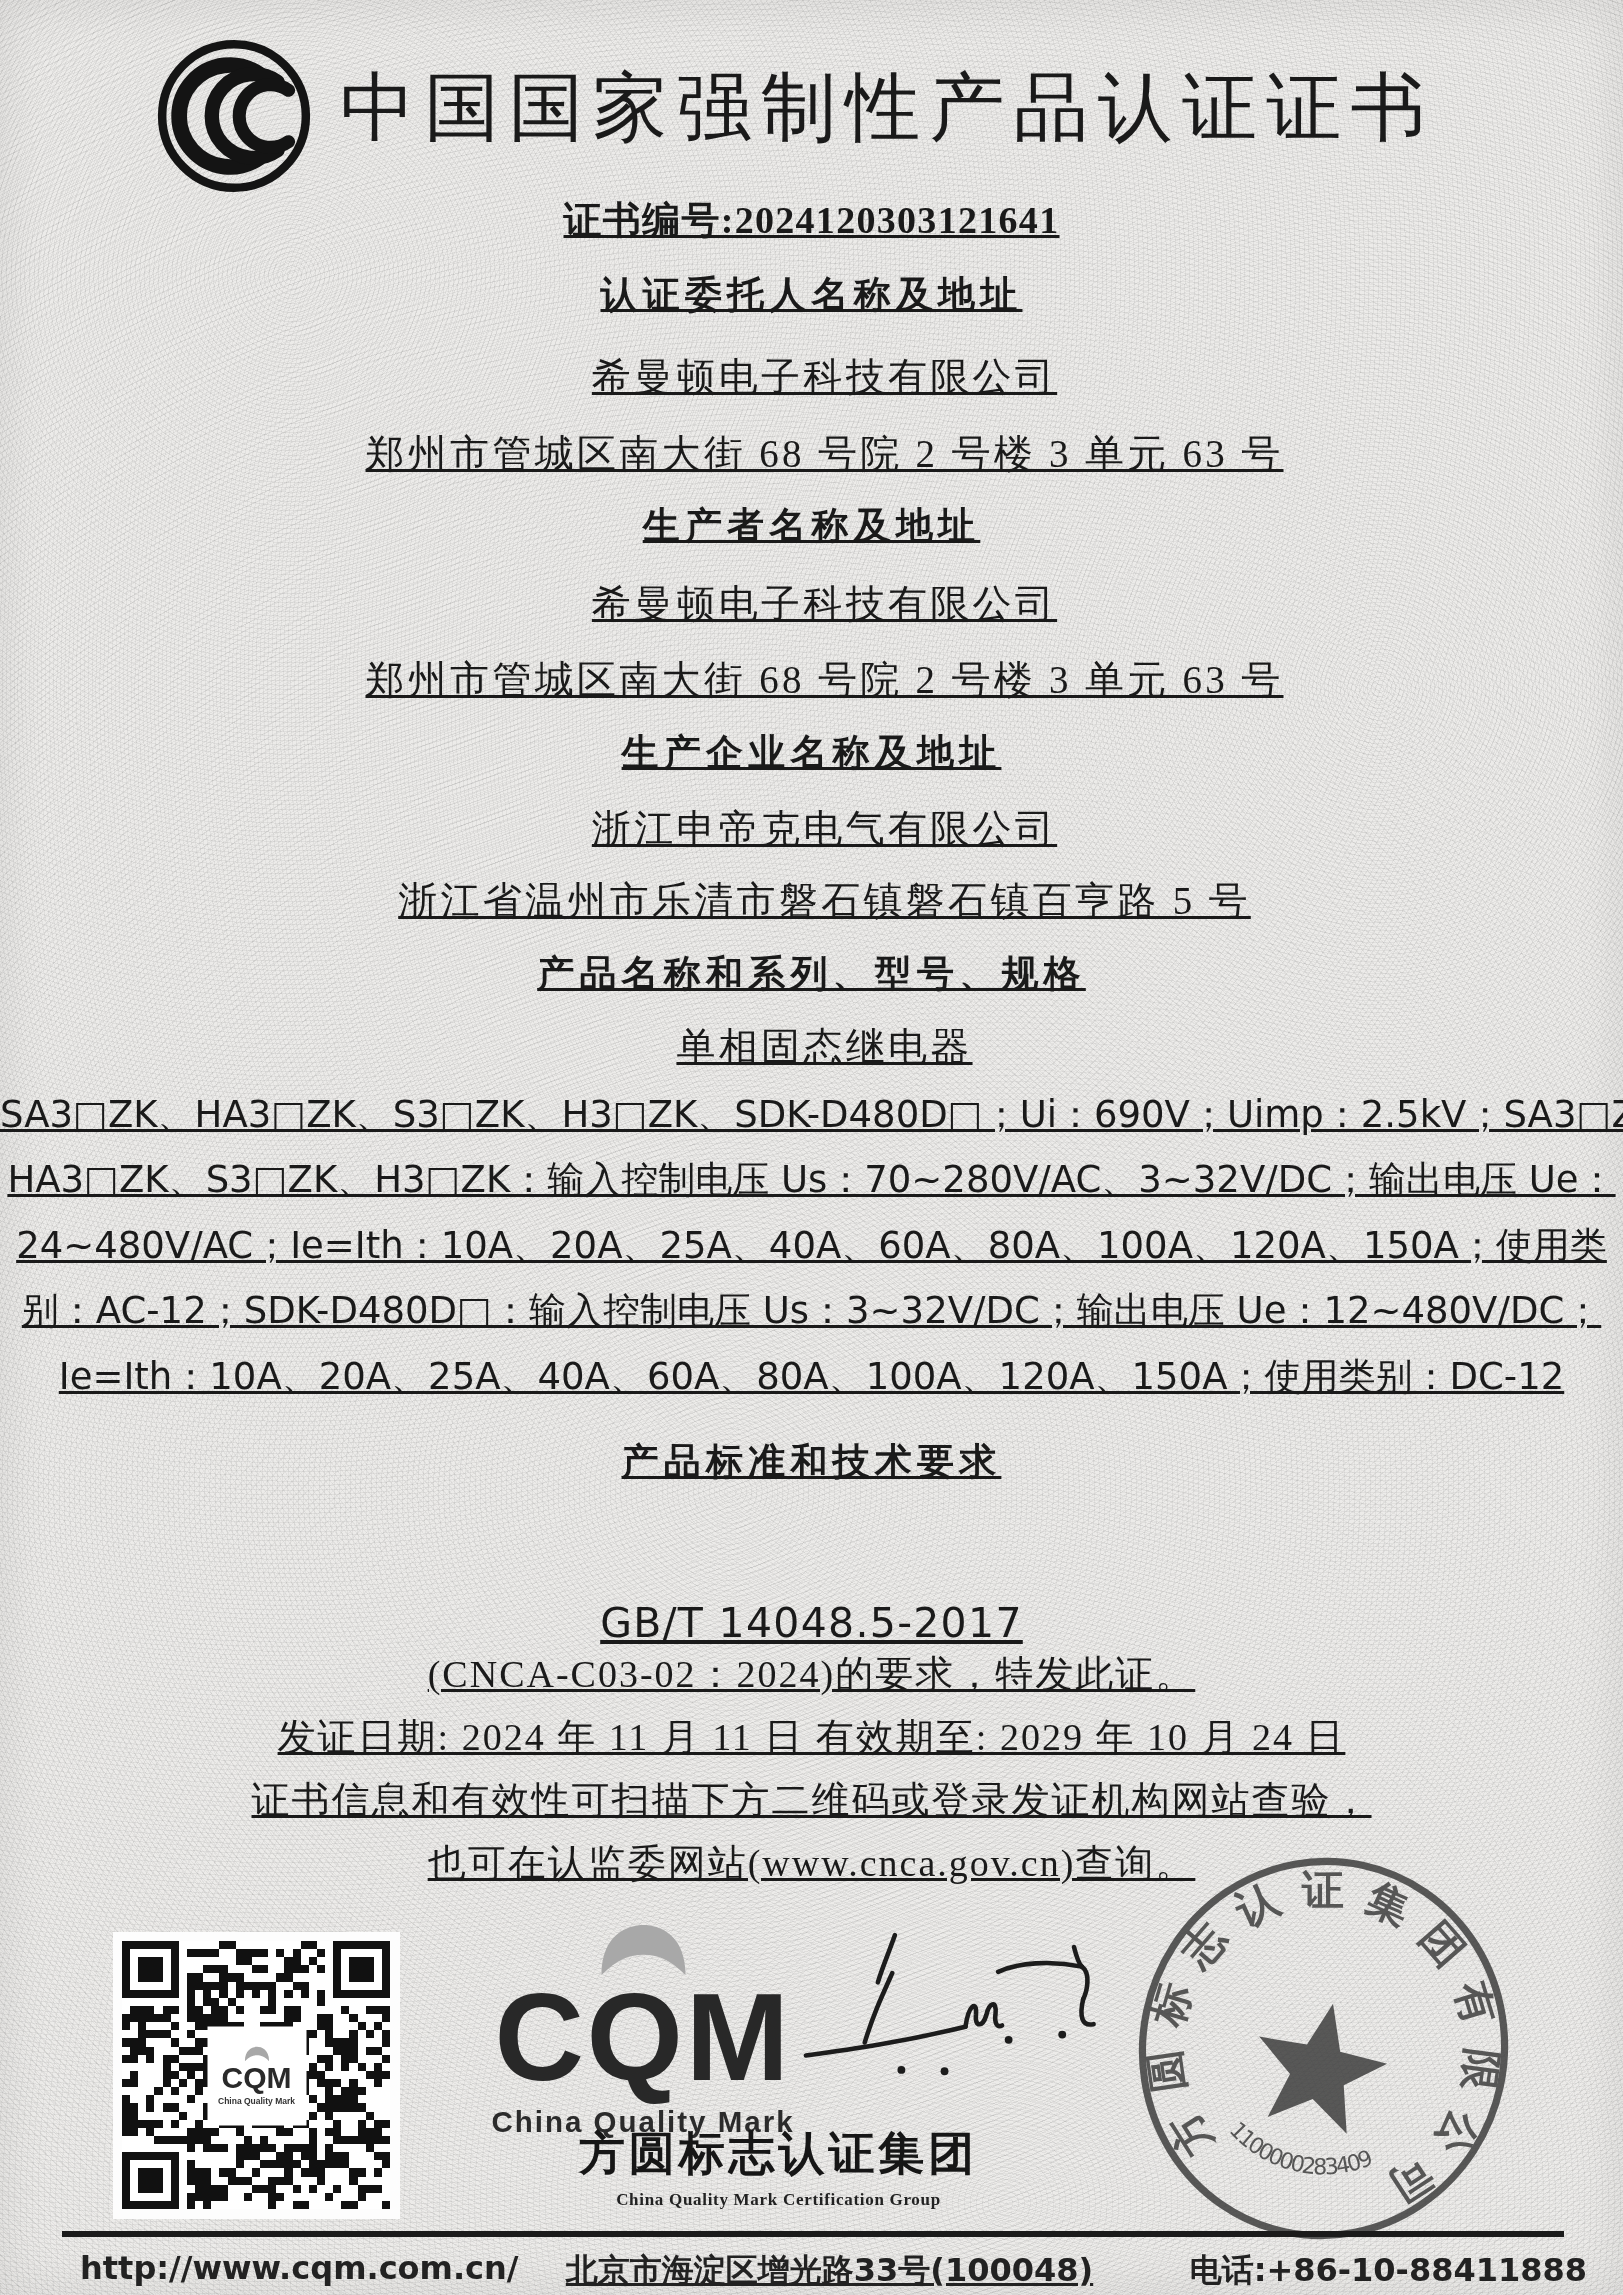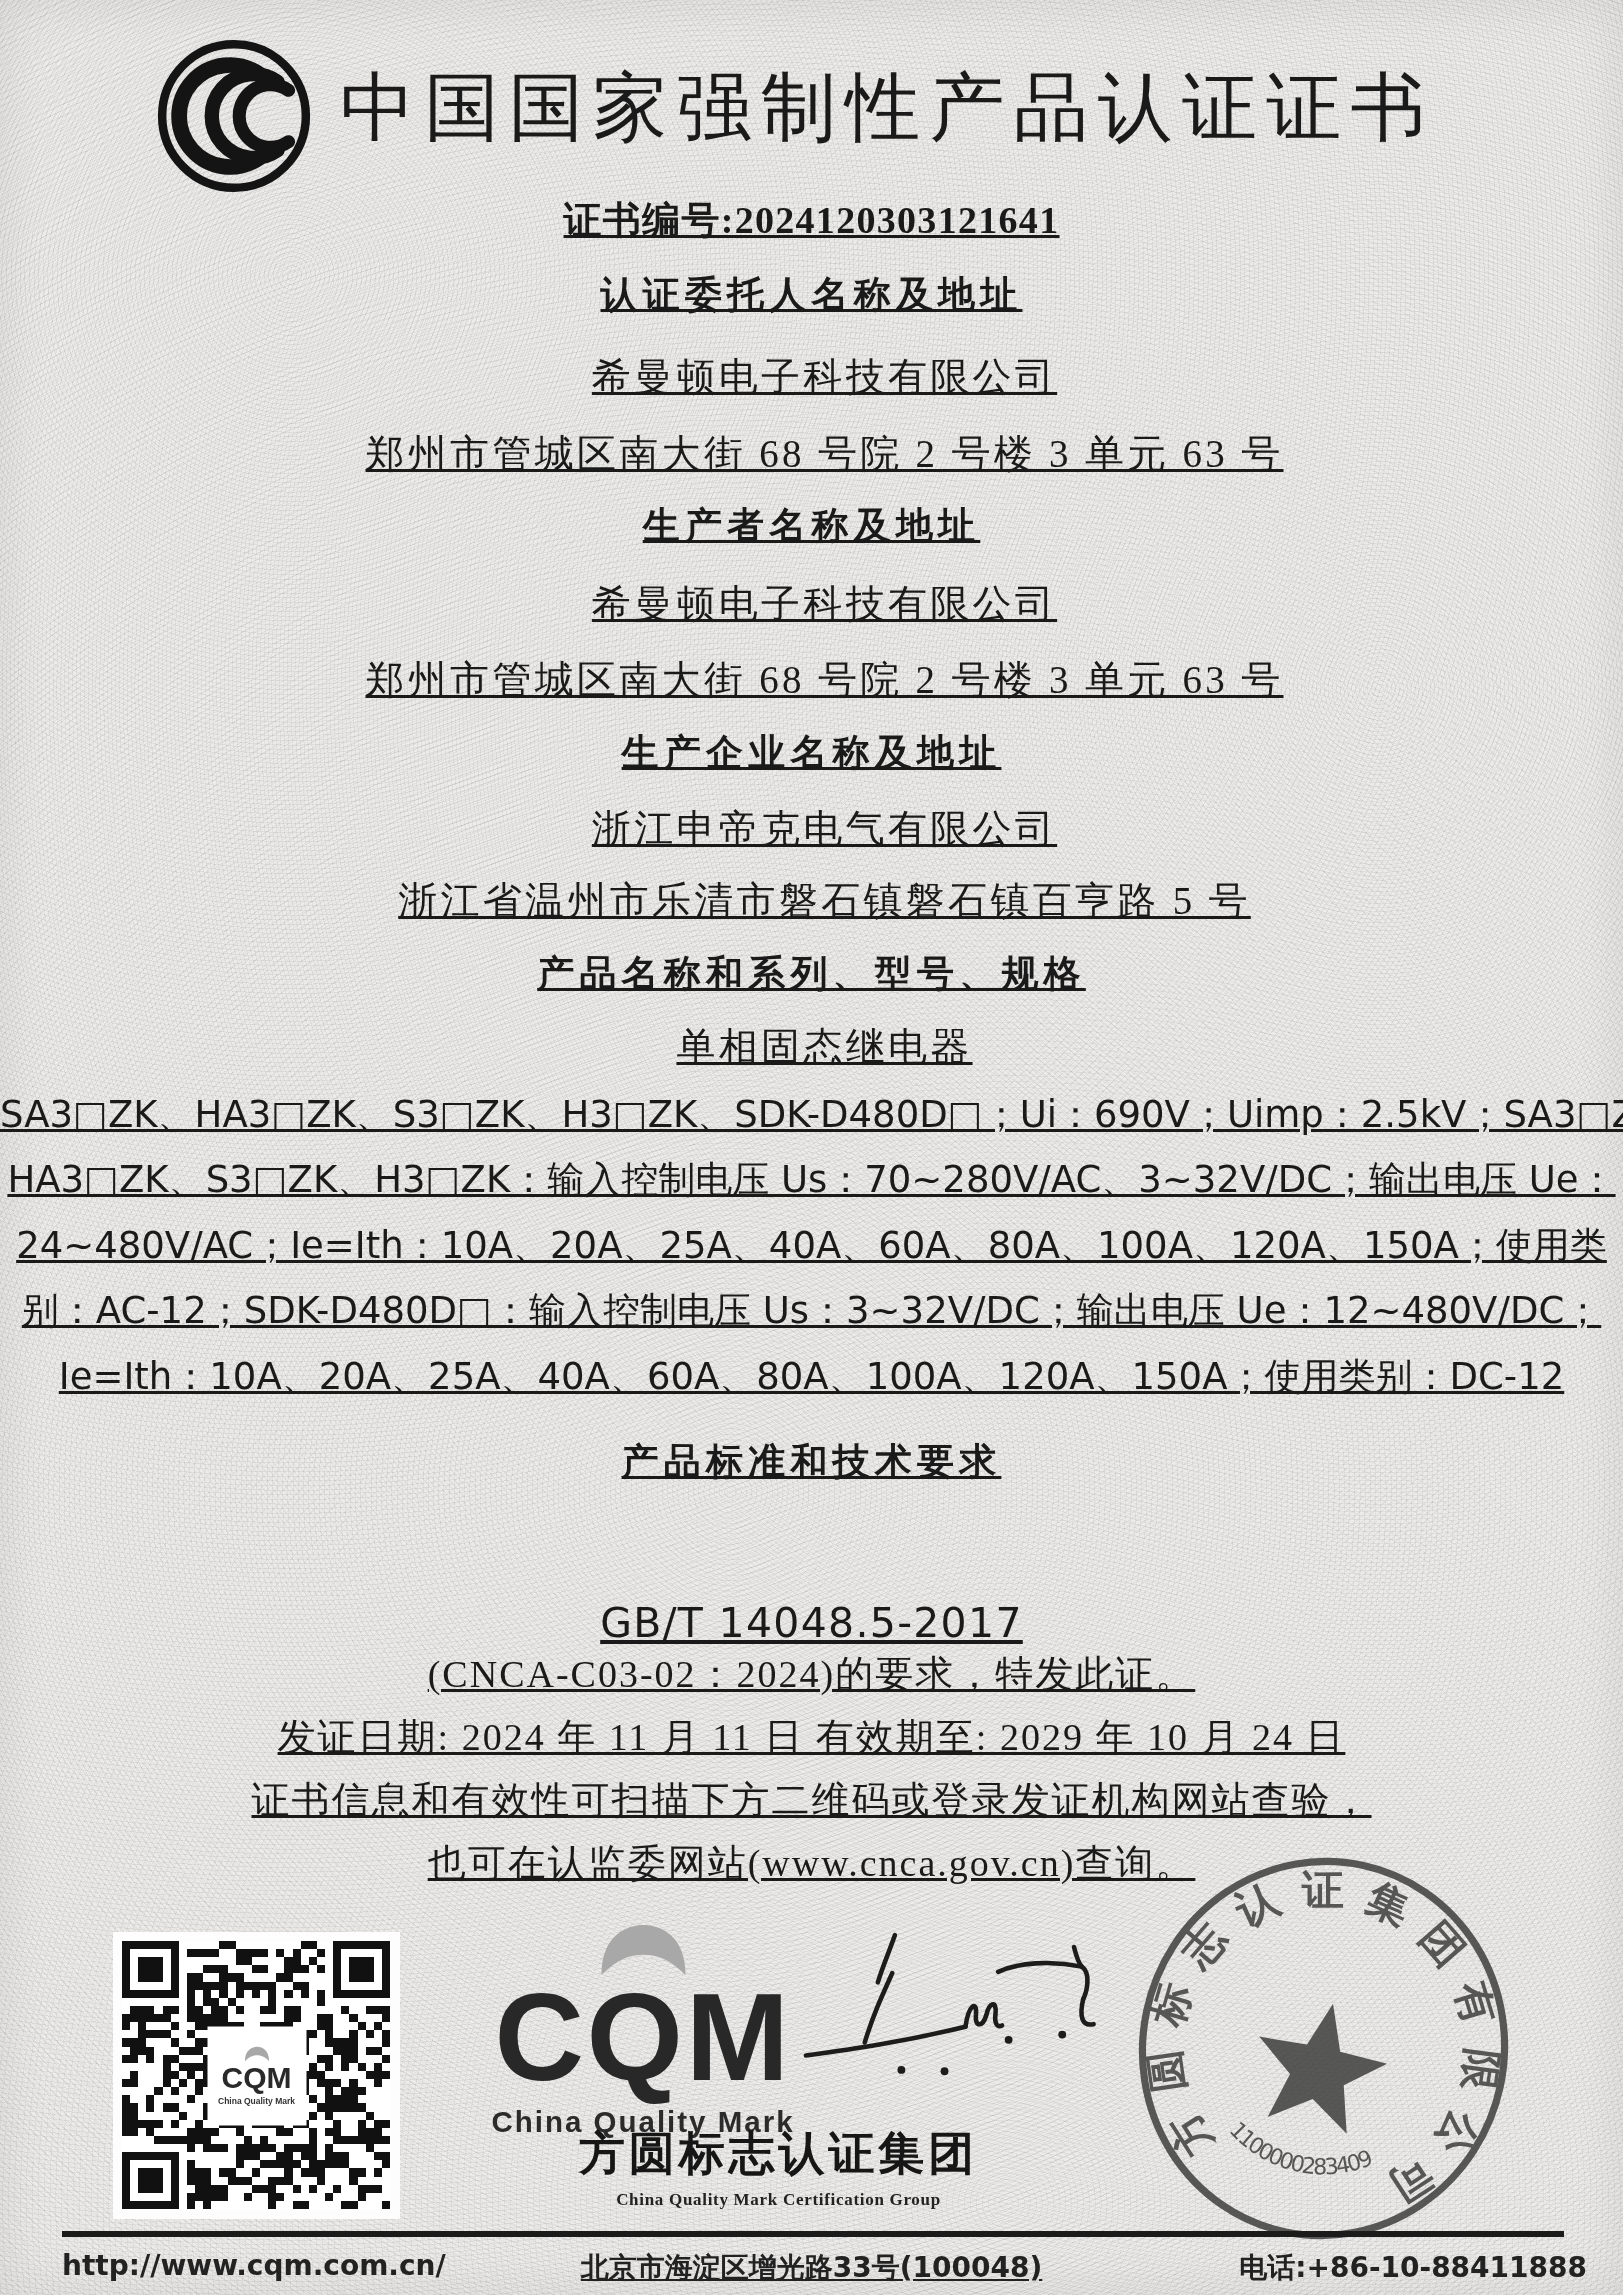--- a/index.html
+++ b/index.html
@@ -29,21 +29,21 @@
             display:flex;flex-direction:column;align-items:center;justify-content:center;font-family:"Liberation Sans",sans-serif;}
   .qr-label .w{font-size:30px;font-weight:bold;color:#2a2a2a;line-height:1;}
   .qr-label .c{font-size:8.5px;font-weight:bold;color:#333;margin-top:3.9px;white-space:nowrap;}
   .cqm-block{left:427px;top:1922px;width:432px;text-align:center;font-family:"Liberation Sans",sans-serif;}
   .cqm-word{font-size:124px;line-height:0.92;font-weight:bold;letter-spacing:2.6px;color:#282828;}
   .cqm-cap{font-size:29.5px;font-weight:bold;letter-spacing:2px;color:#2b2b2b;margin-top:10.5px;}
   .grp-block{left:484px;top:2123px;width:589px;text-align:center;font-family:"Liberation Sans",sans-serif;}
   .grp-cn{font-size:46px;font-weight:bold;letter-spacing:3.9px;color:#161616;white-space:nowrap;}
   .grp-en{font-size:17px;font-weight:bold;letter-spacing:0.7px;color:#222;margin-top:5.2px;white-space:nowrap;font-family:Liberation Serif, serif;}
   .foot-line{top:2231px;left:62px;width:1502px;height:5.9px;background:#1b1b1b;}
-  .foot{top:2249px;font-family:"DejaVu Sans","Liberation Sans",sans-serif;font-size:28px;font-weight:bold;color:#222;white-space:nowrap;}
+  .foot{top:2249px;font-family:"DejaVu Sans","Liberation Sans",sans-serif;font-size:32px;font-weight:bold;color:#222;white-space:nowrap;margin-left:18px;}
   .fw{left:62px;}
   .fp{right:36px;}
   .seal{left:1127px;top:1852px;opacity:.84;}
   .sig{left:802px;top:1931px;}
 </style>
 </head>
 <body>
 
 <div class="page">
 

